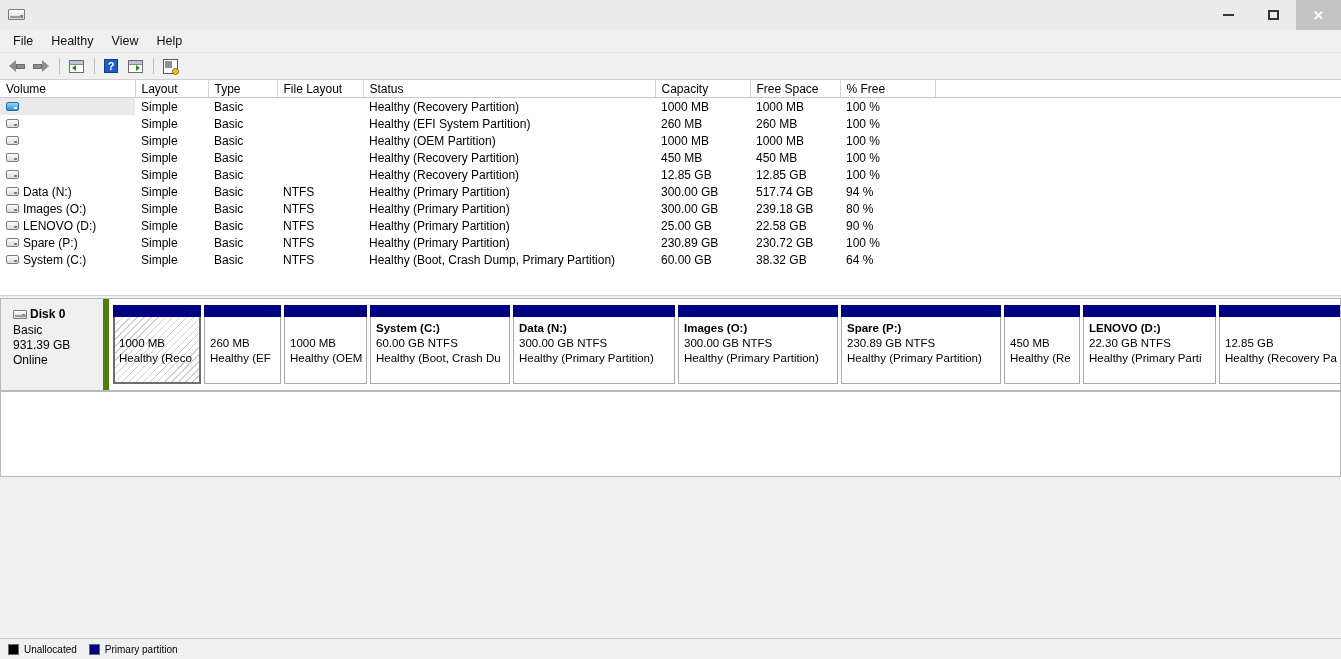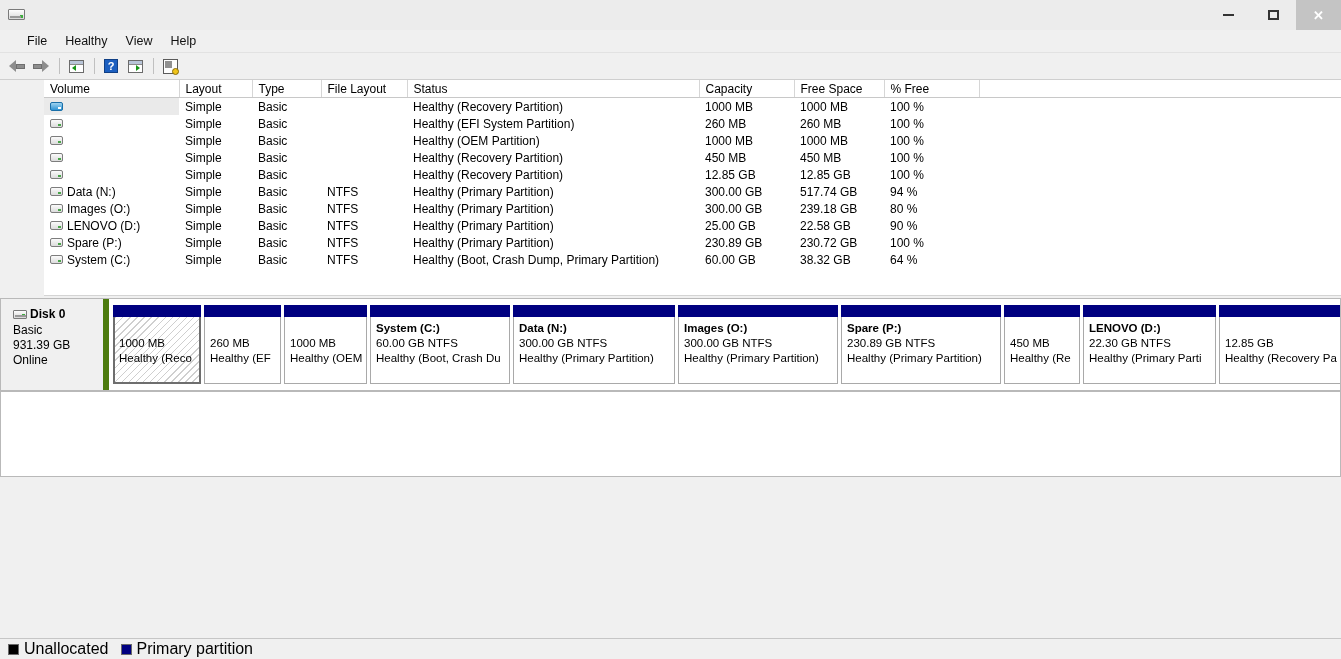--- a/index.html
+++ b/index.html
@@ -119,21 +119,21 @@
     font-weight: bold;
   }
 
   
   .menubar {
     height: 22px;
     min-height: 22px;
     background: #f0f0f0;
     display: flex;
     align-items: center;
-    padding-left: 18px;
+    padding-left: 4px;
     border-bottom: 1px solid #e2e2e2;
   }
   .menu-item {
     padding: 2px 9px;
     font-size: 12.5px;
     color: #111;
     line-height: 16px;
   }
 
   
@@ -262,21 +262,20 @@
   }
 
   
   .list-panel {
     height: 215px;
     min-height: 215px;
     background: #ffffff;
     border-bottom: 1px solid #d4d4d4;
     overflow: hidden;
     position: relative;
-    margin-left: 44px;
   }
   table.vol-table {
     width: 100%;
     border-collapse: collapse;
     table-layout: fixed;
     font-size: 12px;
   }
   table.vol-table thead th {
     background: #ffffff;
     font-weight: normal;
@@ -469,21 +468,21 @@
     border-top: 1px solid #c6c6c6;
     display: flex;
     align-items: center;
     padding-left: 8px;
     gap: 6px;
   }
   .legend-item {
     display: flex;
     align-items: center;
     gap: 5px;
-    font-size: 16px;
+    font-size: 10px;
     margin-right: 6px;
   }
   .legend-swatch {
     width: 11px;
     height: 11px;
     border: 1px solid #6a6a6a;
     box-sizing: border-box;
   }
   .sw-unalloc { background: #000000; }
   .sw-primary { background: #000080; }

